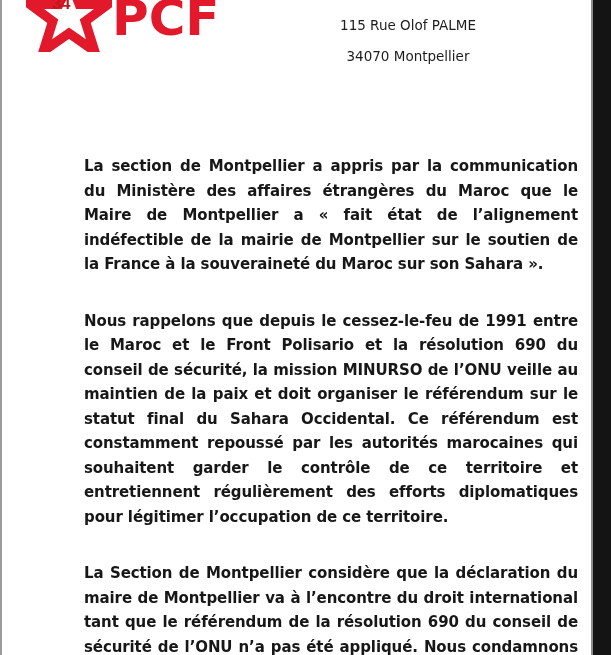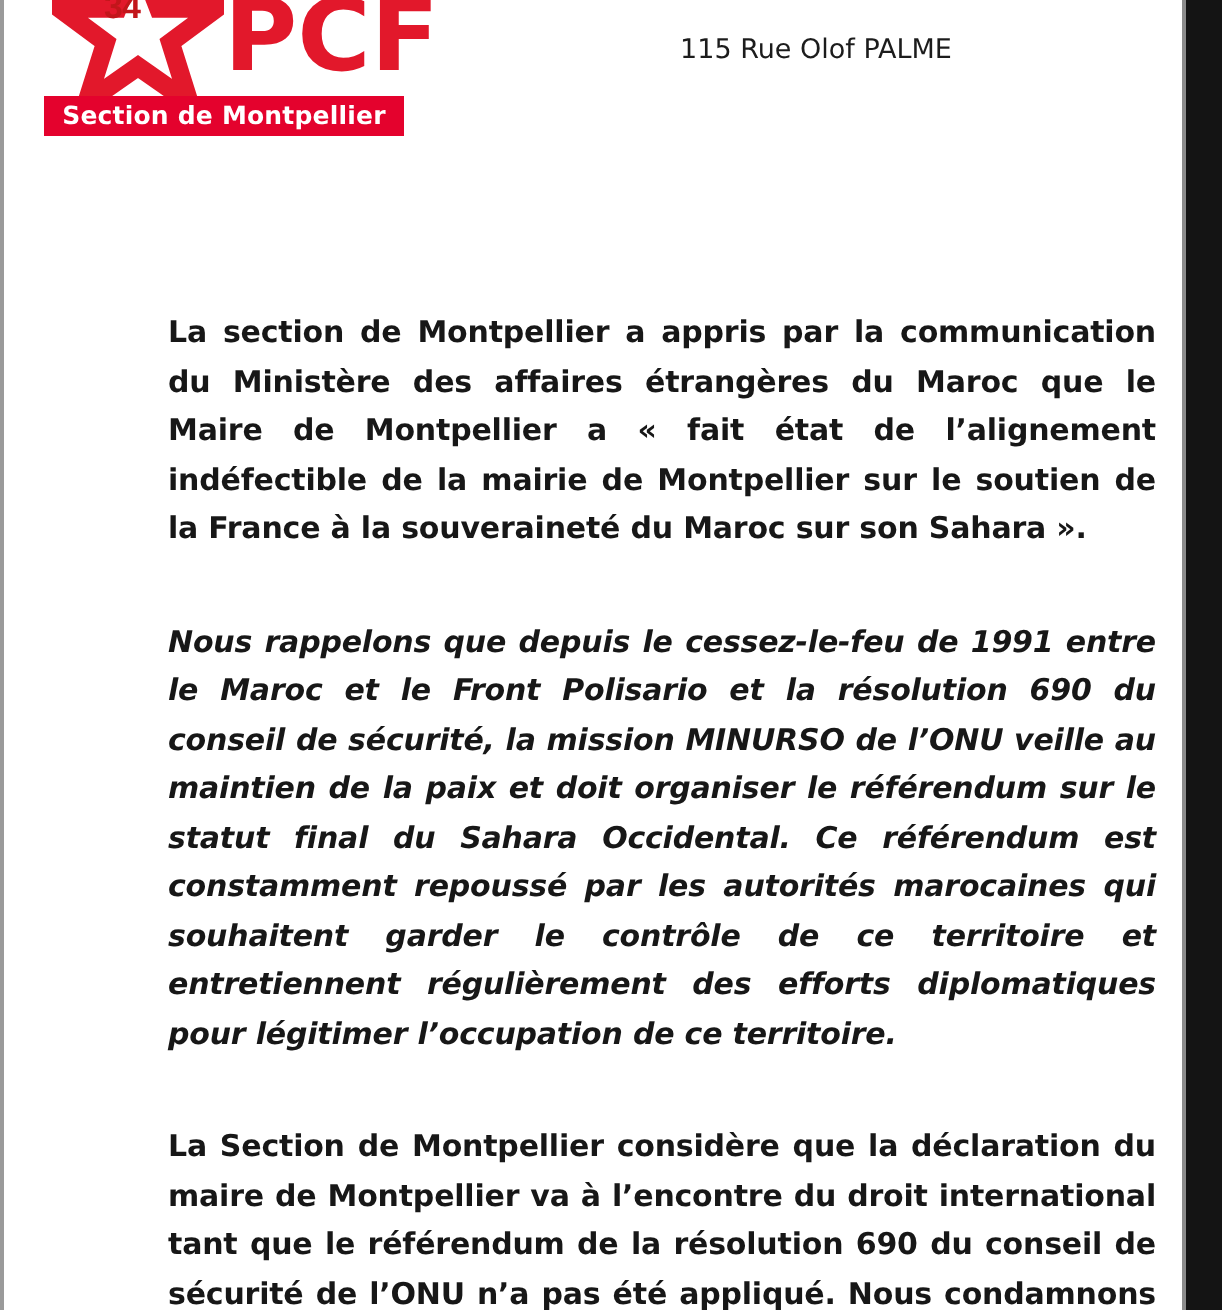--- a/index.html
+++ b/index.html
@@ -176,21 +176,21 @@
     text-align: justify;
     font-size: 15px;
     line-height: 24.5px;
     font-weight: bold;
     color: #171717;
     font-family: "DejaVu Sans", sans-serif;
     margin: 0 0 32px 0;
     letter-spacing: -0.1px;
   }
   .para:last-child { margin-bottom: 0; }
-  .para.p2 { margin-bottom: 32px; font-style: italic; }
+  .para.p2 { margin-bottom: 32px; }
 </style>
 </head>
 <body>
 
 <div id="viewer">
 
   <div id="page">
 
     <div id="page-left-rule"></div>
 
@@ -201,26 +201,26 @@
         <div class="star-wrap">
           <svg class="star" viewBox="0 0 100 96" xmlns="http://www.w3.org/2000/svg" aria-hidden="true">
             <path d="M50 2 L62 33 L96 33 L69 53 L80 88 L50 67 L20 88 L31 53 L4 33 L38 33 Z" fill="none" stroke="#e2182b" stroke-width="11" stroke-linejoin="miter"></path>
           </svg>
         </div>
 
         <div class="star-num">34</div>
 
         <div class="pcf-text">PCF</div>
 
-        <div class="section-banner">Section de Montpellier</div>
       </div>
 
       <div class="addr-block">
         <div class="addr-line cut"></div>
         <div class="addr-line l1">115 Rue Olof PALME</div>
+        <div class="addr-line l2">34070 Montpellier</div>
       </div>
 
     </div>
 
 
     <div class="body-copy">
       <p class="para p1">La section de Montpellier a appris par la communication du Ministère des affaires étrangères du Maroc que le Maire de Montpellier a « fait état de l’alignement indéfectible de la mairie de Montpellier sur le soutien de la France à la souveraineté du Maroc sur son Sahara ».</p>
       <p class="para p2">Nous rappelons que depuis le cessez-le-feu de 1991 entre le Maroc et le Front Polisario et la résolution 690 du conseil de sécurité, la mission MINURSO de l’ONU veille au maintien de la paix et doit organiser le référendum sur le statut final du Sahara Occidental. Ce référendum est constamment repoussé par les autorités marocaines qui souhaitent garder le contrôle de ce territoire et entretiennent régulièrement des efforts diplomatiques pour légitimer l’occupation de ce territoire.</p>
       <p class="para p3">La Section de Montpellier considère que la déclaration du maire de Montpellier va à l’encontre du droit international tant que le référendum de la résolution 690 du conseil de sécurité de l’ONU n’a pas été appliqué. Nous condamnons cette prise de position, qui va à l’encontre de la position de l’ONU qui ne reconnait pas</p>
     </div>

